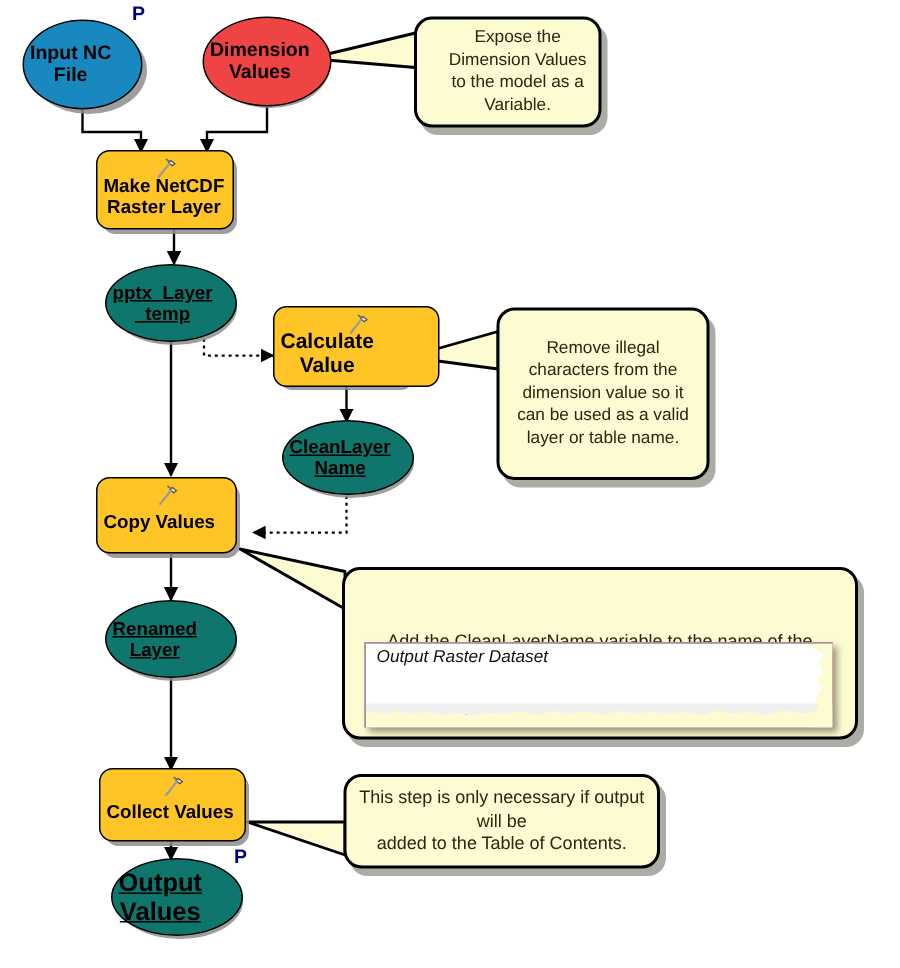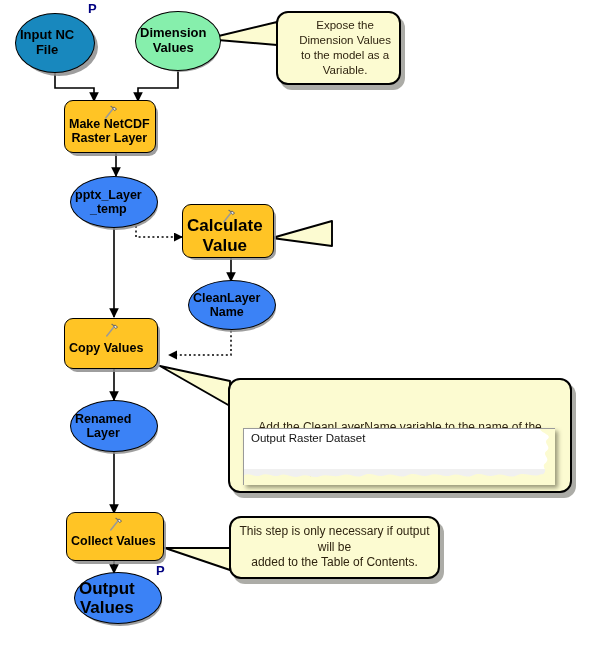--- a/index.html
+++ b/index.html
@@ -32,22 +32,22 @@
     color:#000000;
     font-weight:bold;
     line-height:1.12;
     z-index:3;
   }
   .ellipse{
     border:1.6px solid #000;
     border-radius:50%;
   }
   .ellipse.var-input{ background:#1888BE; }
-  .ellipse.var-derived{ background:#3b82f6; }
-  .ellipse.var-param{ background:#86efac; }
+  .ellipse.var-derived{ background:#0f766e;text-decoration:underline; }
+  .ellipse.var-param{ background:#ef4444; }
 
   .toolbox{
     border:1.6px solid #000;
     border-radius:9px;
     background:#FFC425;
     padding-top:9px;
   }
 
   .node .lbl{
     display:block;
@@ -120,20 +120,21 @@
   .snippet{
     position:absolute;
     left:13px;
     box-sizing:border-box;
     background:#ec4899;
     border-left:1px solid #9a9a9a;
     border-top:1px solid #9a9a9a;
     z-index:6;
     overflow:hidden;
     filter:drop-shadow(3px 3px 2px rgba(60,60,40,.5));
+    font-style:italic;
   }
   .snippet-inner{
     position:relative;
     width:100%;
     height:100%;
     background:#FFFFFF;
   }
   .snip-label{
     position:absolute;
     left:7px; top:3px;
@@ -252,21 +253,21 @@
     </svg>
     <span class="lbl">Make NetCDF
 Raster Layer</span>
   </div>
 
   <div class="node ellipse var-derived" style="left:70px;top:176px;width:88px;height:52px;font-size:12.5px;">
     <span class="lbl">pptx_Layer
 _temp</span>
   </div>
 
-  <div class="node toolbox" style="left:182px;top:204px;width:92px;height:54px;font-size:17px;">
+  <div class="node toolbox" style="left:182px;top:204px;width:111px;height:54px;font-size:14px;">
     <svg class="tool-icon" viewBox="0 0 20 18">
       <path d="M14.5,2.2 L17.4,4.6 L15.4,6.2 L12.6,3.8 Z" fill="#e9e9e9" stroke="#4a4a4a" stroke-width="0.9"></path>
       <path d="M13.2,4.6 L5.2,14.6" stroke="#9a9a9a" stroke-width="1.7" stroke-linecap="round"></path>
       <path d="M13.6,3.2 L11.0,1.4" stroke="#6d6d6d" stroke-width="1.2" stroke-linecap="round"></path>
     </svg>
     <span class="lbl">Calculate
 Value</span>
   </div>
 
   <div class="node ellipse var-derived" style="left:188px;top:280px;width:88px;height:50px;font-size:12.5px;">
@@ -303,20 +304,27 @@
   </div>
   <div class="param-p" style="left:156px;top:563px;">P</div>
 
   <div class="callout" style="left:276px;top:11px;width:125px;height:74px;font-size:11.5px;align-items:flex-end;">
     <span class="ctext">Expose the
 Dimension Values
 to the model as a
 Variable.</span>
   </div>
 
+  <div class="callout" style="left:331px;top:205px;width:142px;height:115px;font-size:11.5px;">
+    <span class="ctext">Remove illegal
+characters from the
+dimension value so it
+can be used as a valid
+layer or table name.</span>
+  </div>
 
   <div class="callout" style="left:228px;top:378px;width:344px;height:115px;font-size:12px;
               justify-content:center;padding-top:0;">
     <span class="ctext">Add the CleanLayerName variable to the name of the
 Output Raster Dataset.</span>
 
     <div class="snippet" style="top:48px;width:312px;height:57px;">
       <div class="snippet-inner">
         <div class="snip-grayband"></div>
         <div class="snip-label">Output Raster Dataset</div>

